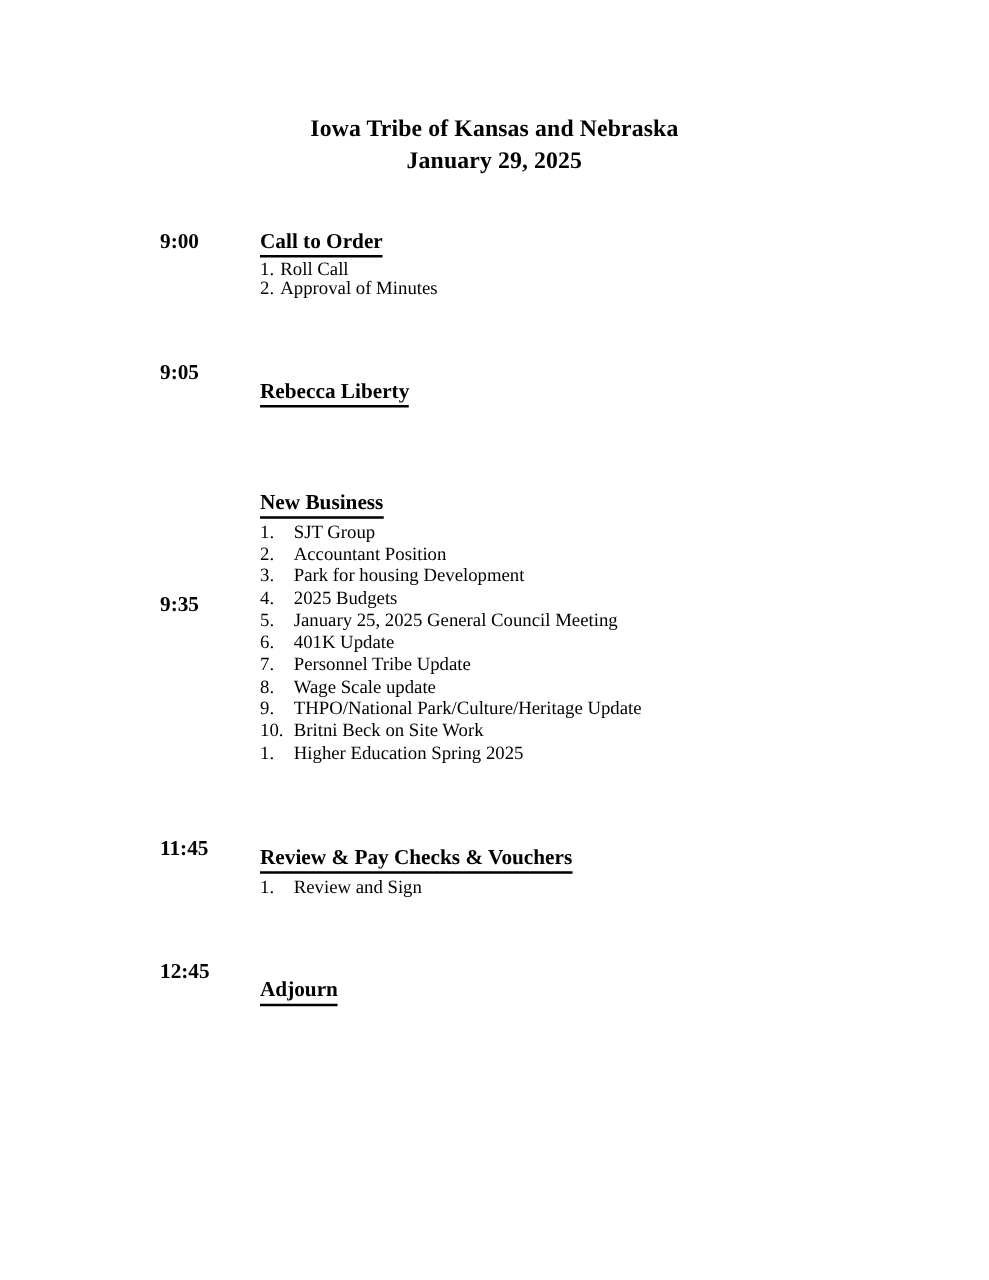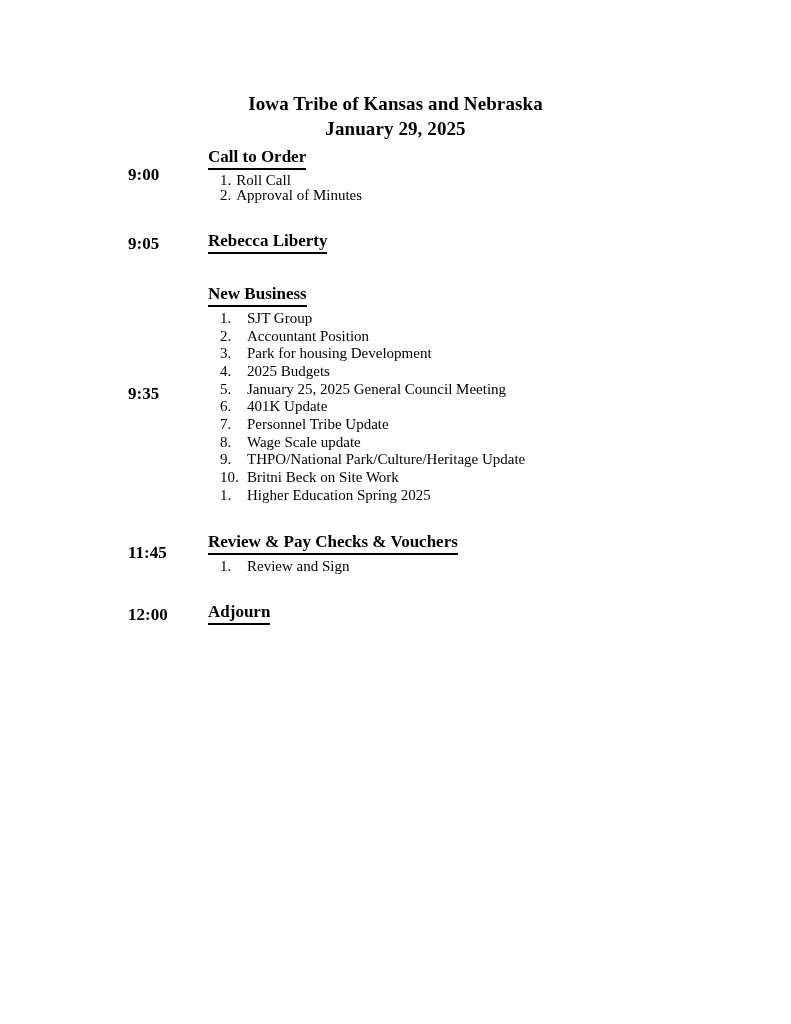--- a/index.html
+++ b/index.html
@@ -47,28 +47,28 @@
   .heading {
     font-weight: bold;
     font-size: 17px;
     line-height: 20px;
     margin-bottom: 3px;
   }
   .heading-text {
     display: inline-block;
     border-bottom: 2px solid #000000;
     padding-bottom: 1px;
+    margin-top: 36px;
   }
   .items {
     font-size: 15px;
   }
   .agenda-item {
     line-height: 17.7px;
     white-space: nowrap;
-    margin-left: 12px;
   }
   .item-num {
     display: inline-block;
     min-width: 27px;
   }
   .section-tight .agenda-item {
     line-height: 15.4px;
   }
   .section-tight .item-num {
     min-width: 0;
@@ -134,21 +134,21 @@
       <div class="heading">
         <span class="heading-text">Review &amp; Pay Checks &amp; Vouchers</span>
       </div>
       <div class="items">
             <div class="agenda-item"><span class="item-num">1.</span><span class="item-text">Review and Sign</span></div>
           </div>
     </div>
   </section>
 
   <section class="agenda-section">
-    <div class="time">12:00</div>
+    <div class="time">12:45</div>
     <div class="content">
       <div class="heading">
         <span class="heading-text">Adjourn</span>
       </div>
       <div class="items"></div>
     </div>
   </section>
 </main>
 </div>
 

